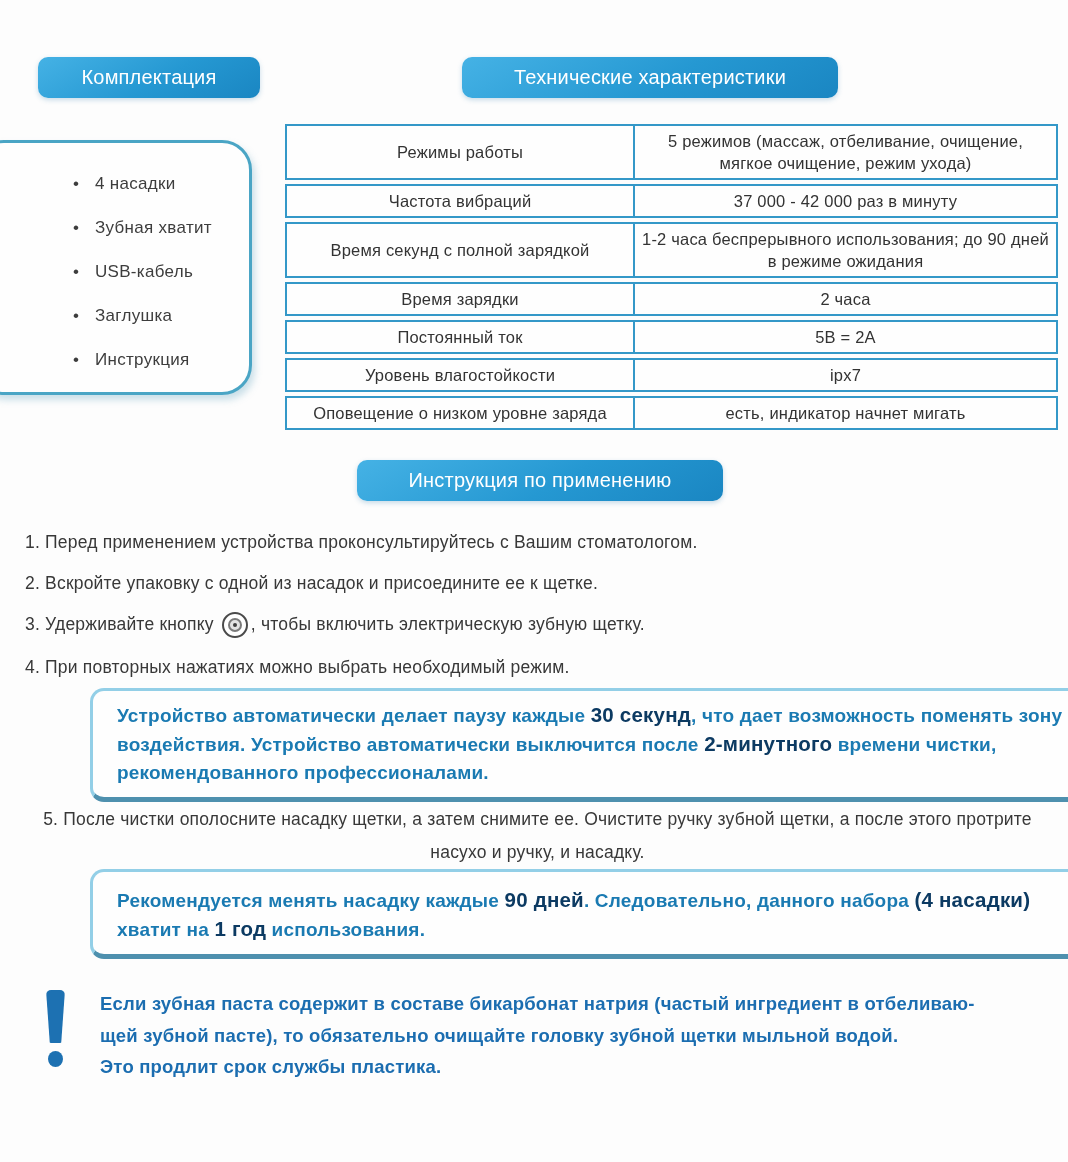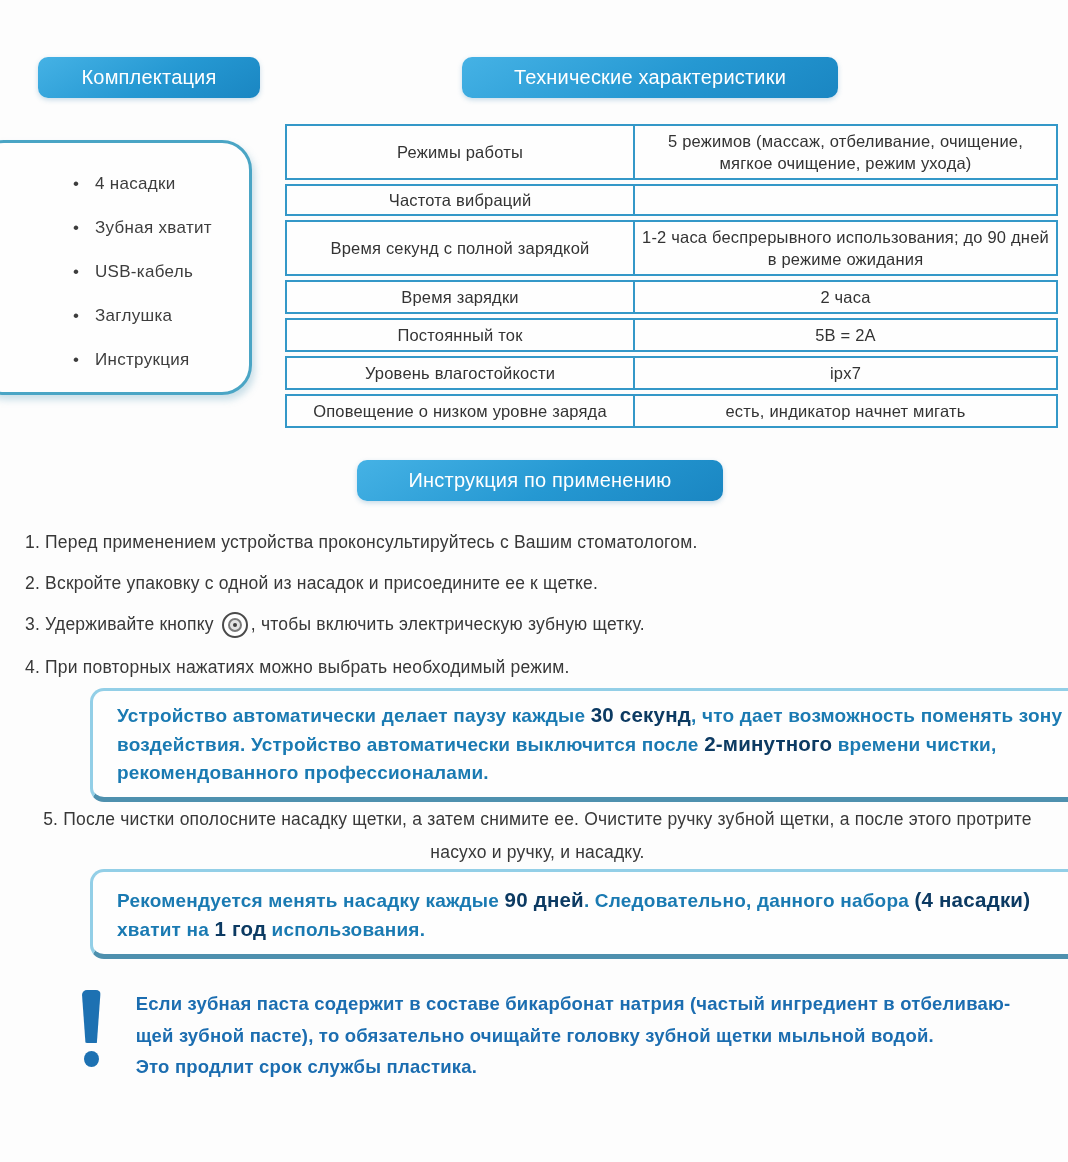--- a/index.html
+++ b/index.html
@@ -143,21 +143,21 @@
     letter-spacing: .2px;
   }
   .callout .rich-b { color: #0c3a62; font-size: 1.08em; }
   .callout-1 { top: 688px; min-height: 107px; }
   .callout-2 { top: 869px; min-height: 88px; padding-top: 14px; }
 
   
   .warning {
     position: absolute;
     left: 46px; top: 988px; width: 1000px;
-    display: flex; gap: 34px; justify-content: center;
+    display: flex; gap: 34px;
   }
   .excl-icon { width: 20px; flex: 0 0 20px; padding-top: 2px; }
   .excl-bar {
     width: 19px; height: 53px;
     background: #1d71b2;
     border-radius: 5px;
     clip-path: polygon(0 0, 100% 0, 80% 100%, 20% 100%);
   }
   .excl-dot {
     width: 15px; height: 16px; border-radius: 50%;
@@ -186,20 +186,21 @@
   </ul>
 </div>
 
 <div class="specs-table">
   <div class="spec-row">
     <div class="spec-label">Режимы работы</div>
     <div class="spec-value">5 режимов (массаж, отбеливание, очищение, мягкое очищение, режим ухода)</div>
   </div>
   <div class="spec-row">
     <div class="spec-label">Частота вибраций</div>
+    <div class="spec-value">37 000 - 42 000 раз в минуту</div>
   </div>
   <div class="spec-row">
     <div class="spec-label">Время секунд с полной зарядкой</div>
     <div class="spec-value">1-2 часа беспрерывного использования; до 90 дней в режиме ожидания</div>
   </div>
   <div class="spec-row">
     <div class="spec-label">Время зарядки</div>
     <div class="spec-value">2 часа</div>
   </div>
   <div class="spec-row">

